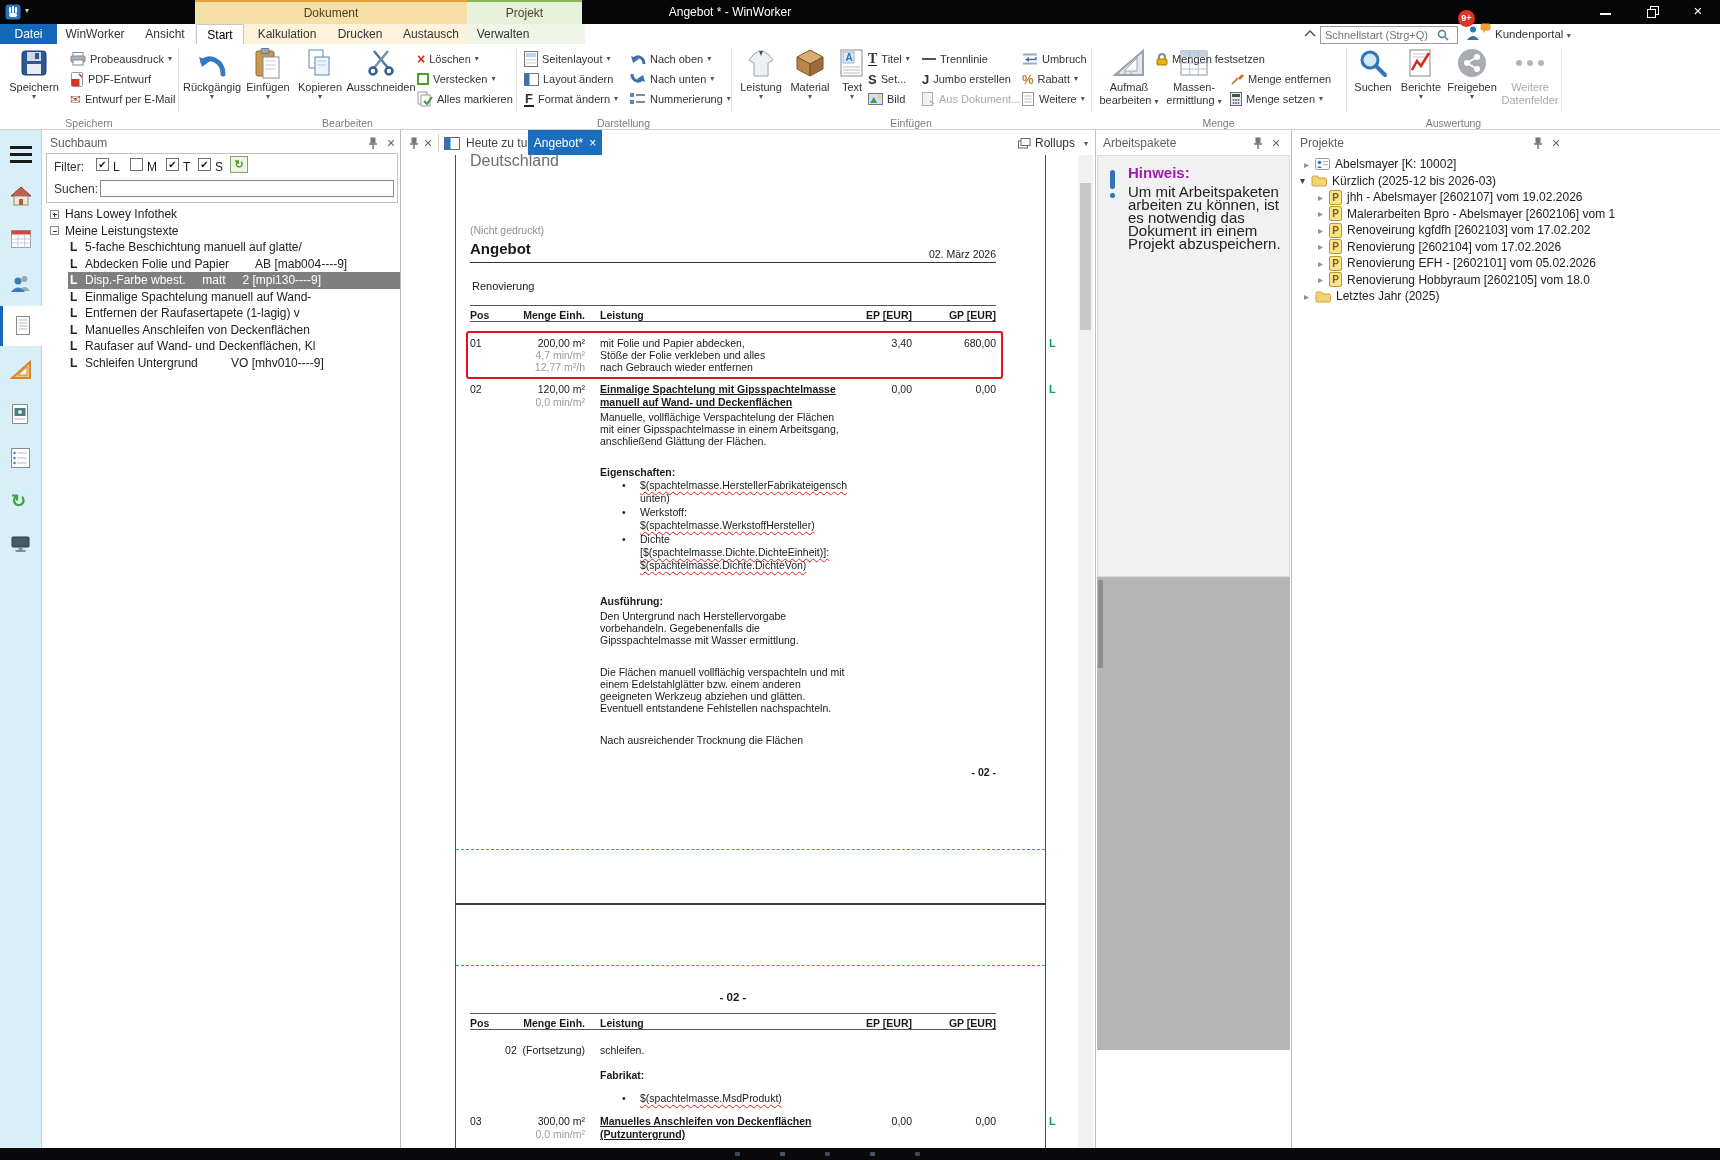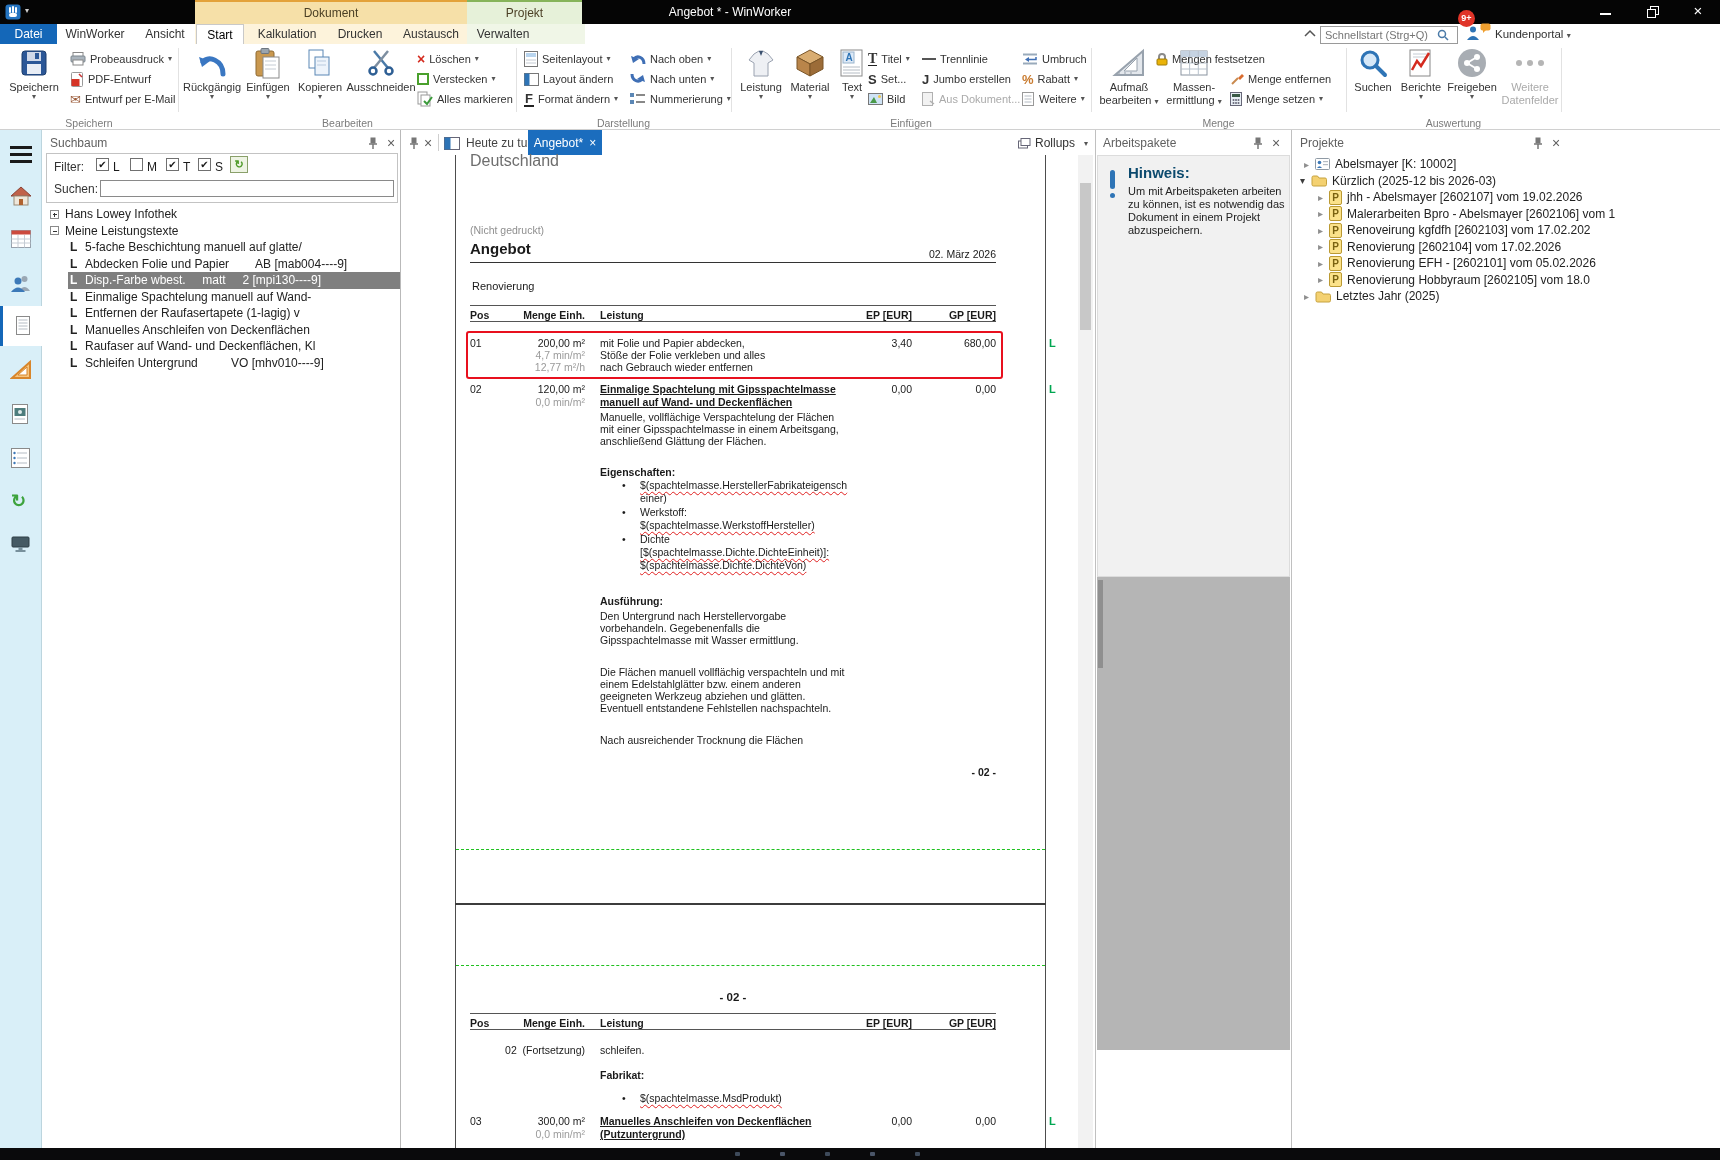--- a/index.html
+++ b/index.html
@@ -642,21 +642,21 @@
 <span class="t f10 ra" style="left:916px;top:383px;width:80px">0,00</span>
 <span class="t f11 b" style="left:1049px;top:383px;color:#00a651">L</span>
 
 <span class="t f10" style="left:600px;top:411px">Manuelle, vollflächige Verspachtelung der Flächen</span>
 <span class="t f10" style="left:600px;top:423px">mit einer Gipsspachtelmasse in einem Arbeitsgang,</span>
 <span class="t f10" style="left:600px;top:435px">anschließend Glättung der Flächen.</span>
 
 <span class="t f10 b" style="left:600px;top:466px">Eigenschaften:</span>
 <span class="t f10" style="left:622px;top:479px">•</span>
 <span class="t f10 wavy" style="left:640px;top:479px">$(spachtelmasse.HerstellerFabrikateigensch</span>
-<span class="t f10" style="left:640px;top:492px">einer)</span>
+<span class="t f10" style="left:640px;top:492px">unten)</span>
 <span class="t f10" style="left:622px;top:506px">•</span>
 <span class="t f10" style="left:640px;top:506px">Werkstoff:</span>
 <span class="t f10 wavy" style="left:640px;top:519px">$(spachtelmasse.WerkstoffHersteller)</span>
 <span class="t f10" style="left:622px;top:533px">•</span>
 <span class="t f10" style="left:640px;top:533px">Dichte</span>
 <span class="t f10 wavy" style="left:640px;top:546px">[$(spachtelmasse.Dichte.DichteEinheit)]:</span>
 <span class="t f10 wavy" style="left:640px;top:559px">$(spachtelmasse.Dichte.DichteVon)</span>
 
 <span class="t f10 b" style="left:600px;top:595px">Ausführung:</span>
 <span class="t f10" style="left:600px;top:610px">Den Untergrund nach Herstellervorgabe</span>
@@ -702,22 +702,22 @@
 <div class="t phead" style="left:1103px;top:136px">Arbeitspakete</div>
 <svg class="a" style="left:1253px;top:137px" width="10" height="12">
     <rect x="2.5" y="0.5" width="5" height="6" fill="#777"></rect>
     <line x1="1" y1="7" x2="9" y2="7" stroke="#777" stroke-width="1.5"></line>
     <line x1="5" y1="7" x2="5" y2="12" stroke="#777" stroke-width="1.5"></line>
   </svg>
 <span class="t px" style="left:1272px;top:136px">×</span>
 <div class="a" style="left:1097px;top:155px;width:193px;height:422px;background:#f1f1f1;border:1px solid #dcdcdc"></div>
 <div class="a" style="left:1110px;top:170px;width:5px;height:19px;border-radius:2.5px;background:#2e74b6"></div>
 <div class="a" style="left:1110px;top:193px;width:5px;height:5px;border-radius:50%;background:#2e74b6"></div>
-<span class="t b" style="left:1128px;top:164px;font-size:15px;color:#0c4a6e">Hinweis:</span>
-<div class="a" style="left:1128px;top:185px;width:158px;font-size:11px;line-height:13px;color:#222">Um mit Arbeitspaketen arbeiten zu können, ist es notwendig das Dokument in einem Projekt abzuspeichern.</div>
+<span class="t b" style="left:1128px;top:164px;font-size:15px;color:#a21caf">Hinweis:</span>
+<div class="a" style="left:1128px;top:185px;width:158px;font-size:15px;line-height:13px;color:#222">Um mit Arbeitspaketen arbeiten zu können, ist es notwendig das Dokument in einem Projekt abzuspeichern.</div>
 <div class="a" style="left:1097px;top:577px;width:193px;height:473px;background:#b5b5b5"></div>
 <div class="a" style="left:1098px;top:580px;width:5px;height:88px;background:#8f8f8f"></div>
 
 <div class="a" style="left:1291px;top:130px;width:1px;height:1018px;background:#c0c0c0"></div>
 <div class="t phead" style="left:1300px;top:136px">Projekte</div>
 <svg class="a" style="left:1533px;top:137px" width="10" height="12">
     <rect x="2.5" y="0.5" width="5" height="6" fill="#777"></rect>
     <line x1="1" y1="7" x2="9" y2="7" stroke="#777" stroke-width="1.5"></line>
     <line x1="5" y1="7" x2="5" y2="12" stroke="#777" stroke-width="1.5"></line>
   </svg>

